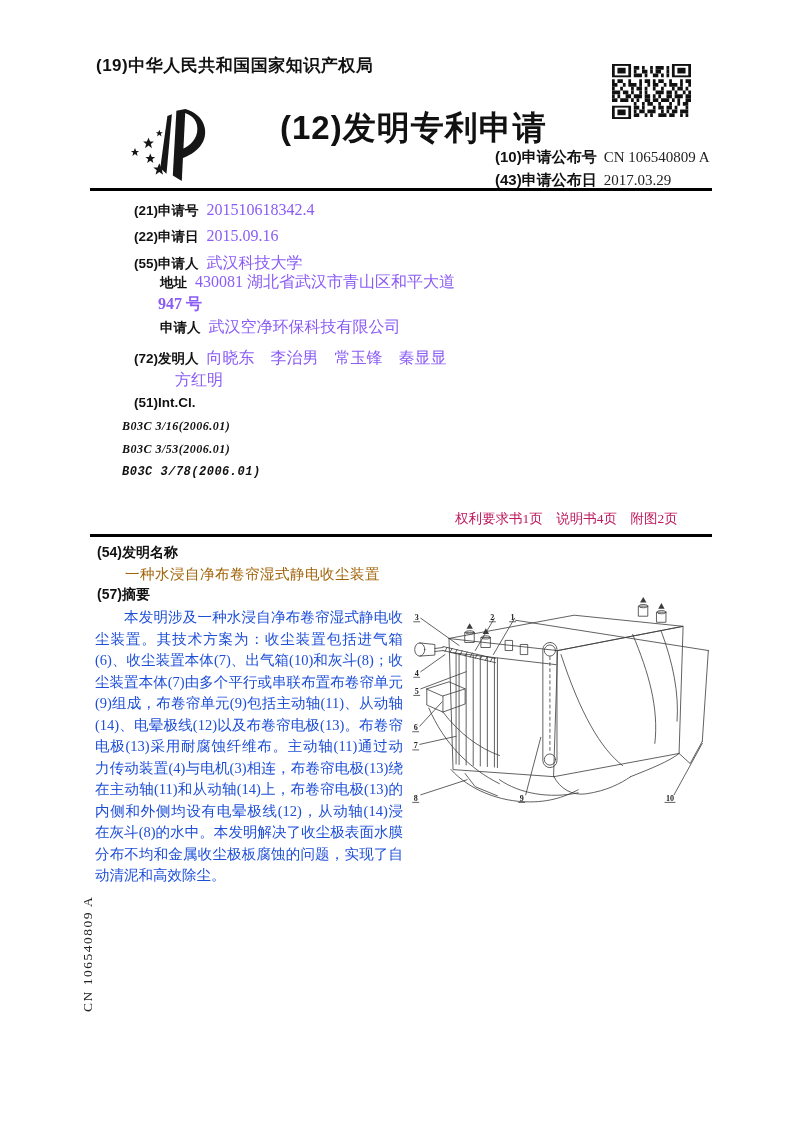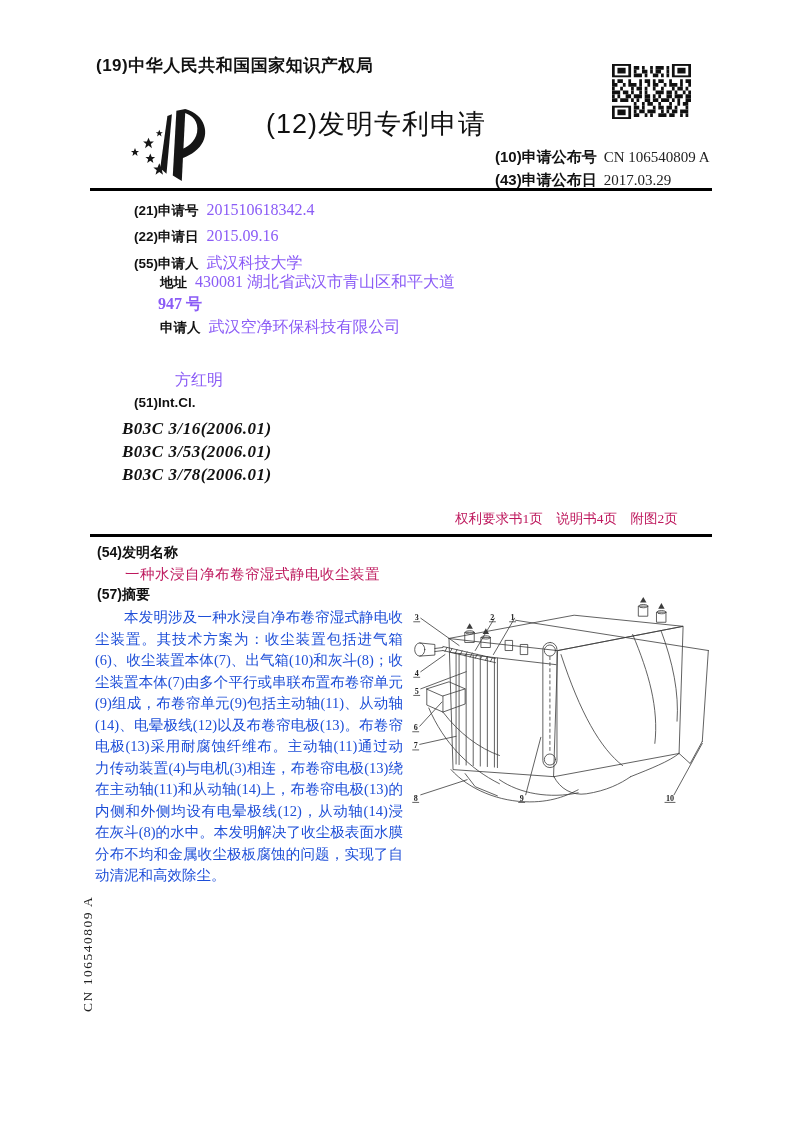--- a/index.html
+++ b/index.html
@@ -4,36 +4,36 @@
 <style>
   html,body{margin:0;padding:0;background:#e8e8e8;}
   .page{
     position:relative;width:800px;height:1131px;background:#ffffff;
     margin:0 auto;overflow:hidden;color:#111;
     font-family:"Liberation Serif","DejaVu Serif",serif;
   }
   .sans{font-family:"Liberation Sans","DejaVu Sans",sans-serif;}
   .abs{position:absolute;}
   .office{left:96px;top:54px;font-size:17px;font-weight:bold;letter-spacing:.5px;}
-  .doc-type{left:266px;top:106px;font-size:27px;font-weight:normal;letter-spacing:1px;}
+  .doc-type{left:280px;top:106px;font-size:33px;font-weight:bold;letter-spacing:1px;}
   .pubrow{font-size:15px;white-space:nowrap;}
   .pubrow .lbl{font-weight:bold;font-family:"Liberation Sans","DejaVu Sans",sans-serif;}
   .pubrow .val{font-family:"Liberation Serif","DejaVu Serif",serif;margin-left:7px;color:#222;}
   .pub-no{left:495px;top:148px;}
   .pub-date{left:495px;top:171px;}
   .rule{left:90px;width:622px;height:2.5px;background:#000;}
   .rule1{top:188px;}
   .rule2{top:534px;}
   .frow{font-size:13.5px;white-space:nowrap;}
   .frow .lbl{font-weight:bold;font-family:"Liberation Sans","DejaVu Sans",sans-serif;margin-left:37px;}
   .frow .val{margin-left:8px;font-size:16px;color:#8b5cf6;}
-  .intcl{font-size:17px;font-weight:bold;font-style:italic;letter-spacing:.5px;}
+  .intcl{font-size:12px;font-weight:bold;font-style:italic;letter-spacing:.5px;}
   .pages-info{left:455px;top:510px;font-size:13.5px;color:#be185d;}
   .sec-lbl{font-size:14px;font-weight:bold;}
-  .title-line{left:125px;top:565px;font-size:14.5px;color:#be185d;letter-spacing:.5px;}
+  .title-line{left:125px;top:565px;font-size:14.5px;color:#a16207;letter-spacing:.5px;}
   .abstract{
     left:95px;top:607px;width:308px;font-size:14.5px;line-height:21.5px;
     text-align:justify;text-indent:2em;color:#1d4ed8;
   }
   .side-num{
     left:80px;top:1012px;width:132px;font-size:13.5px;letter-spacing:1.5px;color:#222;
     transform:rotate(-90deg);transform-origin:0 0;white-space:nowrap;
   }
   svg{display:block;}
   .fig{left:408px;top:592px;}
@@ -119,29 +119,32 @@
   </div>
   <div class="abs frow" style="left:123px;top:272px;">
     <span class="lbl">地址</span><span class="val">430081 湖北省武汉市青山区和平大道</span>
   </div>
   <div class="abs frow" style="left:158px;top:294px;">
     <span class="val" style="margin-left:0;font-weight:bold;">947 号</span>
   </div>
   <div class="abs frow" style="left:123px;top:317px;">
     <span class="lbl">申请人</span><span class="val">武汉空净环保科技有限公司</span>
   </div>
+  <div class="abs frow" style="left:97px;top:348px;">
+    <span class="lbl">(72)发明人</span><span class="val">向晓东　李治男　常玉锋　秦显显</span>
+  </div>
   <div class="abs frow" style="left:175px;top:370px;">
     <span class="val" style="margin-left:0;">方红明</span>
   </div>
   <div class="abs frow" style="left:97px;top:395px;">
     <span class="lbl">(51)Int.Cl.</span>
   </div>
   <div class="abs intcl" style="left:122px;top:419px;">B03C 3/16(2006.01)</div>
   <div class="abs intcl" style="left:122px;top:442px;">B03C 3/53(2006.01)</div>
-  <div class="abs intcl" style="left:122px;top:465px;">B03C 3/78(2006.01)</div>
+  <div class="abs intcl" style="left:122px;top:465px;font-family:Liberation Mono, monospace;">B03C 3/78(2006.01)</div>
 
   <div class="abs pages-info">权利要求书1页　说明书4页　附图2页</div>
 
   <div class="abs rule rule2"></div>
 
   <div class="abs sec-lbl sans" style="left:97px;top:544px;">(54)发明名称</div>
   <div class="abs title-line">一种水浸自净布卷帘湿式静电收尘装置</div>
   <div class="abs sec-lbl sans" style="left:97px;top:586px;">(57)摘要</div>
   <div class="abs abstract">本发明涉及一种水浸自净布卷帘湿式静电收尘装置。其技术方案为：收尘装置包括进气箱(6)、收尘装置本体(7)、出气箱(10)和灰斗(8)；收尘装置本体(7)由多个平行或串联布置布卷帘单元(9)组成，布卷帘单元(9)包括主动轴(11)、从动轴(14)、电晕极线(12)以及布卷帘电极(13)。布卷帘电极(13)采用耐腐蚀纤维布。主动轴(11)通过动力传动装置(4)与电机(3)相连，布卷帘电极(13)绕在主动轴(11)和从动轴(14)上，布卷帘电极(13)的内侧和外侧均设有电晕极线(12)，从动轴(14)浸在灰斗(8)的水中。本发明解决了收尘极表面水膜分布不均和金属收尘极板腐蚀的问题，实现了自动清泥和高效除尘。</div>
 

